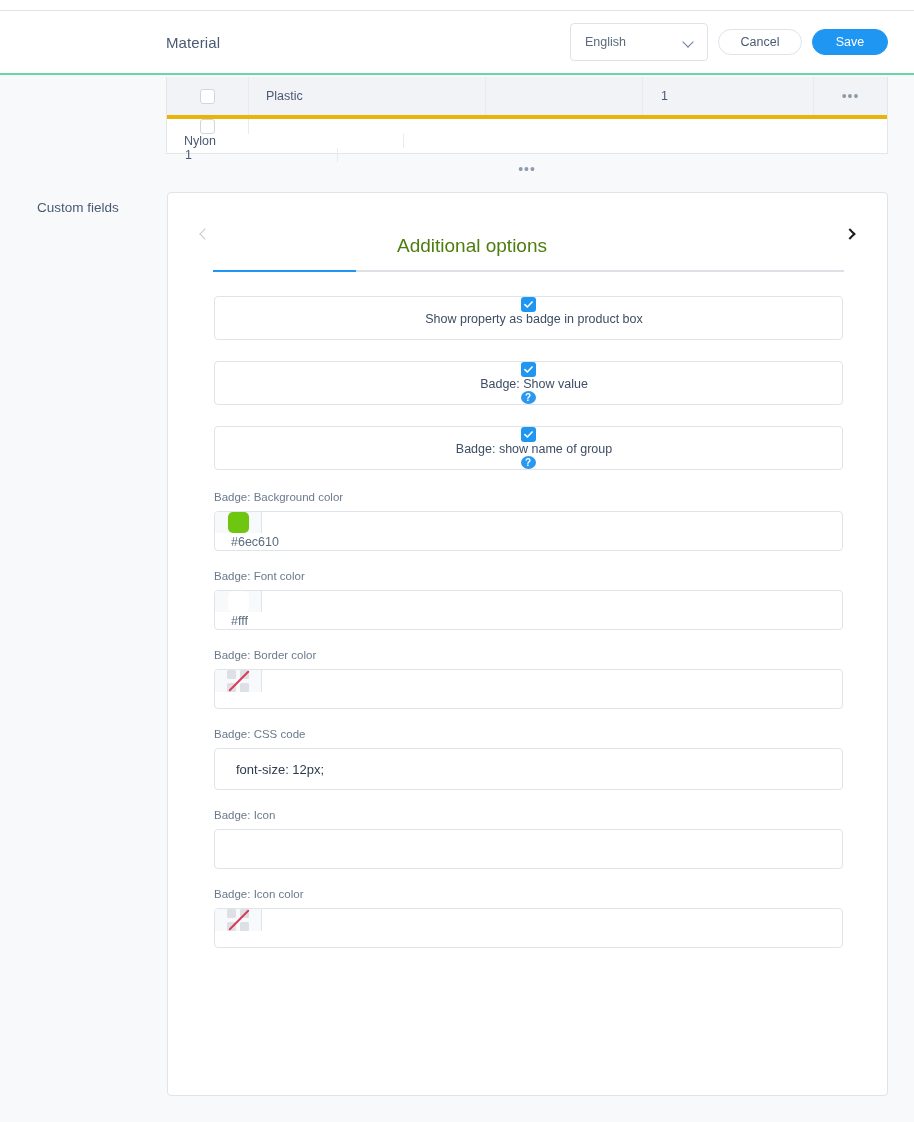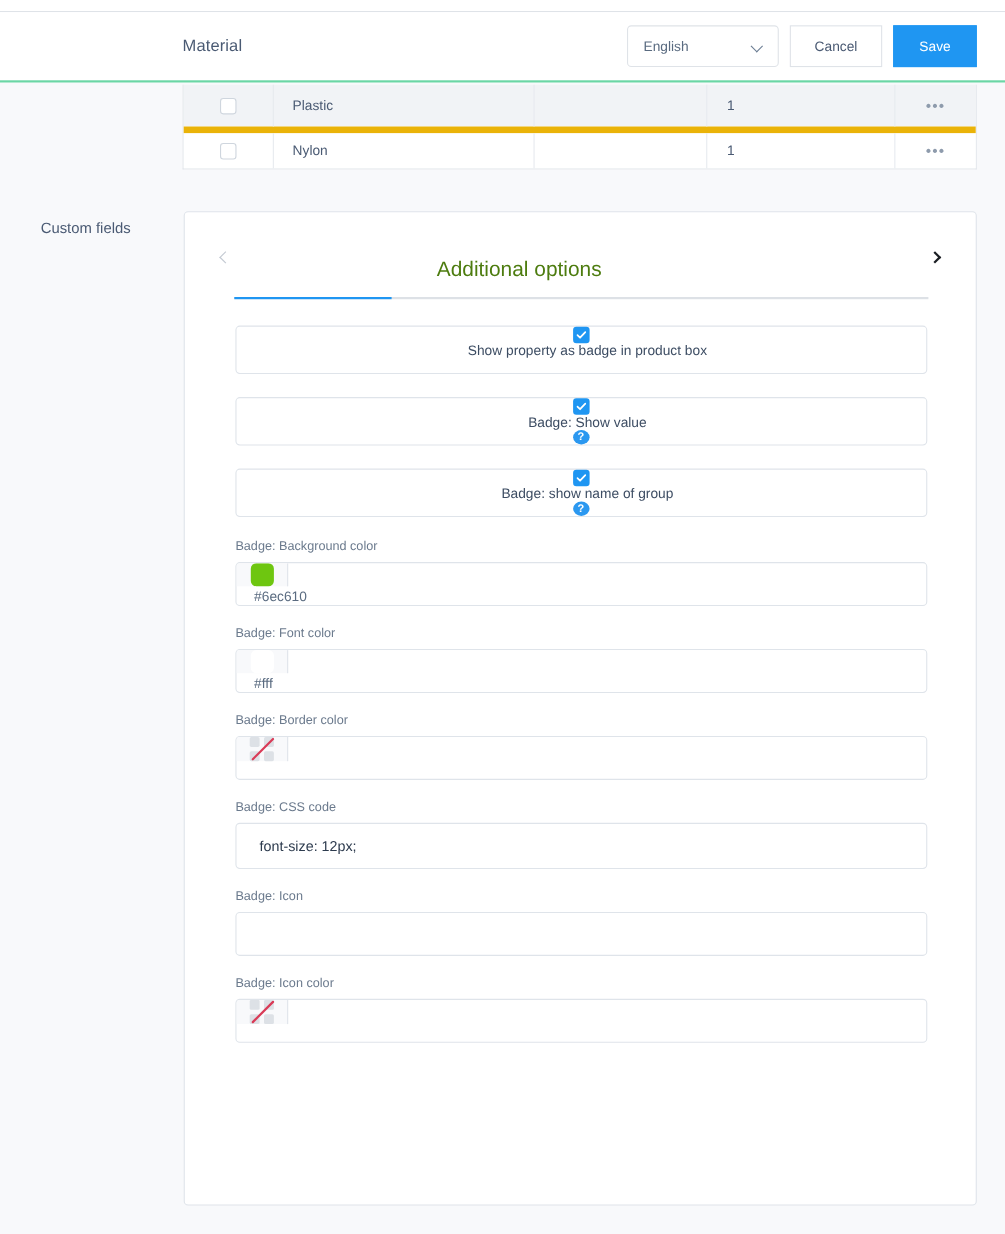--- a/index.html
+++ b/index.html
@@ -39,35 +39,35 @@
     padding: 0 12px 0 14px; cursor: pointer; margin-left: 28px;
   }
   .lang-select .lbl { font-size: 12.5px; color: #5a6b80; }
   .chev-down { width: 11px; height: 11px; position: relative; }
   .chev-down::after {
     content: ""; position: absolute; left: 0; top: 1px;
     width: 7px; height: 7px; border-right: 1.6px solid #6b7d93; border-bottom: 1.6px solid #6b7d93;
     transform: rotate(45deg);
   }
   .btn {
-    height: 38px; border-radius: 0; font-size: 12.5px;
+    height: 26px; border-radius: 13px; font-size: 12.5px;
     display: flex; align-items: center; justify-content: center; cursor: pointer;
   }
   .btn-cancel { width: 84px; border: 1px solid #dfe3e8; background: #fff; color: #4a5a73; }
   .btn-save { width: 76px; border: 1px solid #1f96f2; background: #1f96f2; color: #fff; }
 
   
   .table {
     position: absolute; left: 166px; top: 77px; width: 722px;
     border-left: 1px solid #e3e7ec; border-right: 1px solid #e3e7ec;
     border-bottom: 1px solid #e3e7ec;
   }
   .trow { display: flex; height: 38px; align-items: stretch; }
   .trow.alt { background: #f1f3f6; }
-  .trow.plain { background: #fff; border-top: 6px solid #eab308; }
+  .trow.plain { background: #fff; border-top: 4px solid #eab308; flex-direction: column; }
   .tc { display: flex; align-items: center; border-right: 1px solid #e7eaef; }
   .tc:last-child { border-right: none; }
   .tc-check { width: 82px; justify-content: center; }
   .tc-name { width: 237px; padding-left: 17px; font-size: 12.5px; color: #4a5a73; }
   .tc-mid  { width: 157px; }
   .tc-num  { width: 171px; padding-left: 18px; font-size: 12.5px; color: #4a5a73; }
   .tc-menu { flex: 1; justify-content: center; }
   .cb-box {
     width: 15px; height: 15px; border: 1px solid #cfd6de; border-radius: 3px; background: #fff;
     cursor: pointer;

